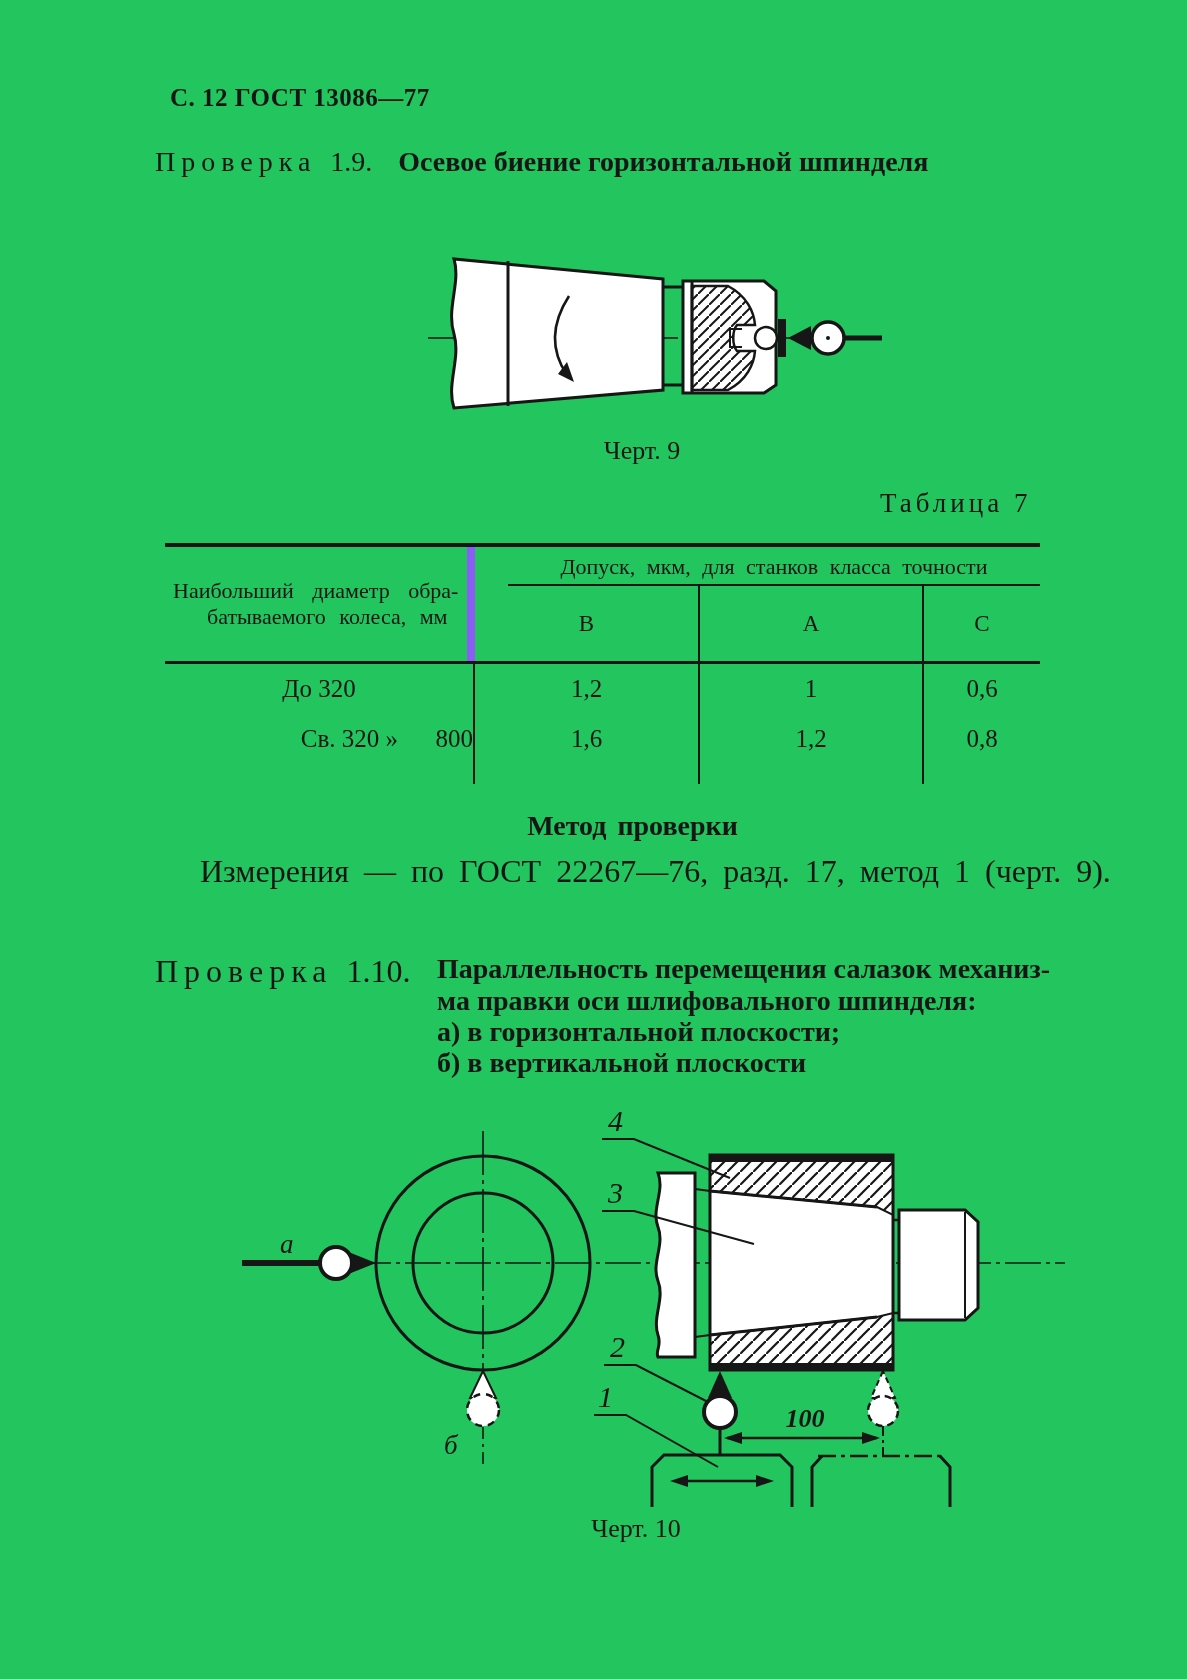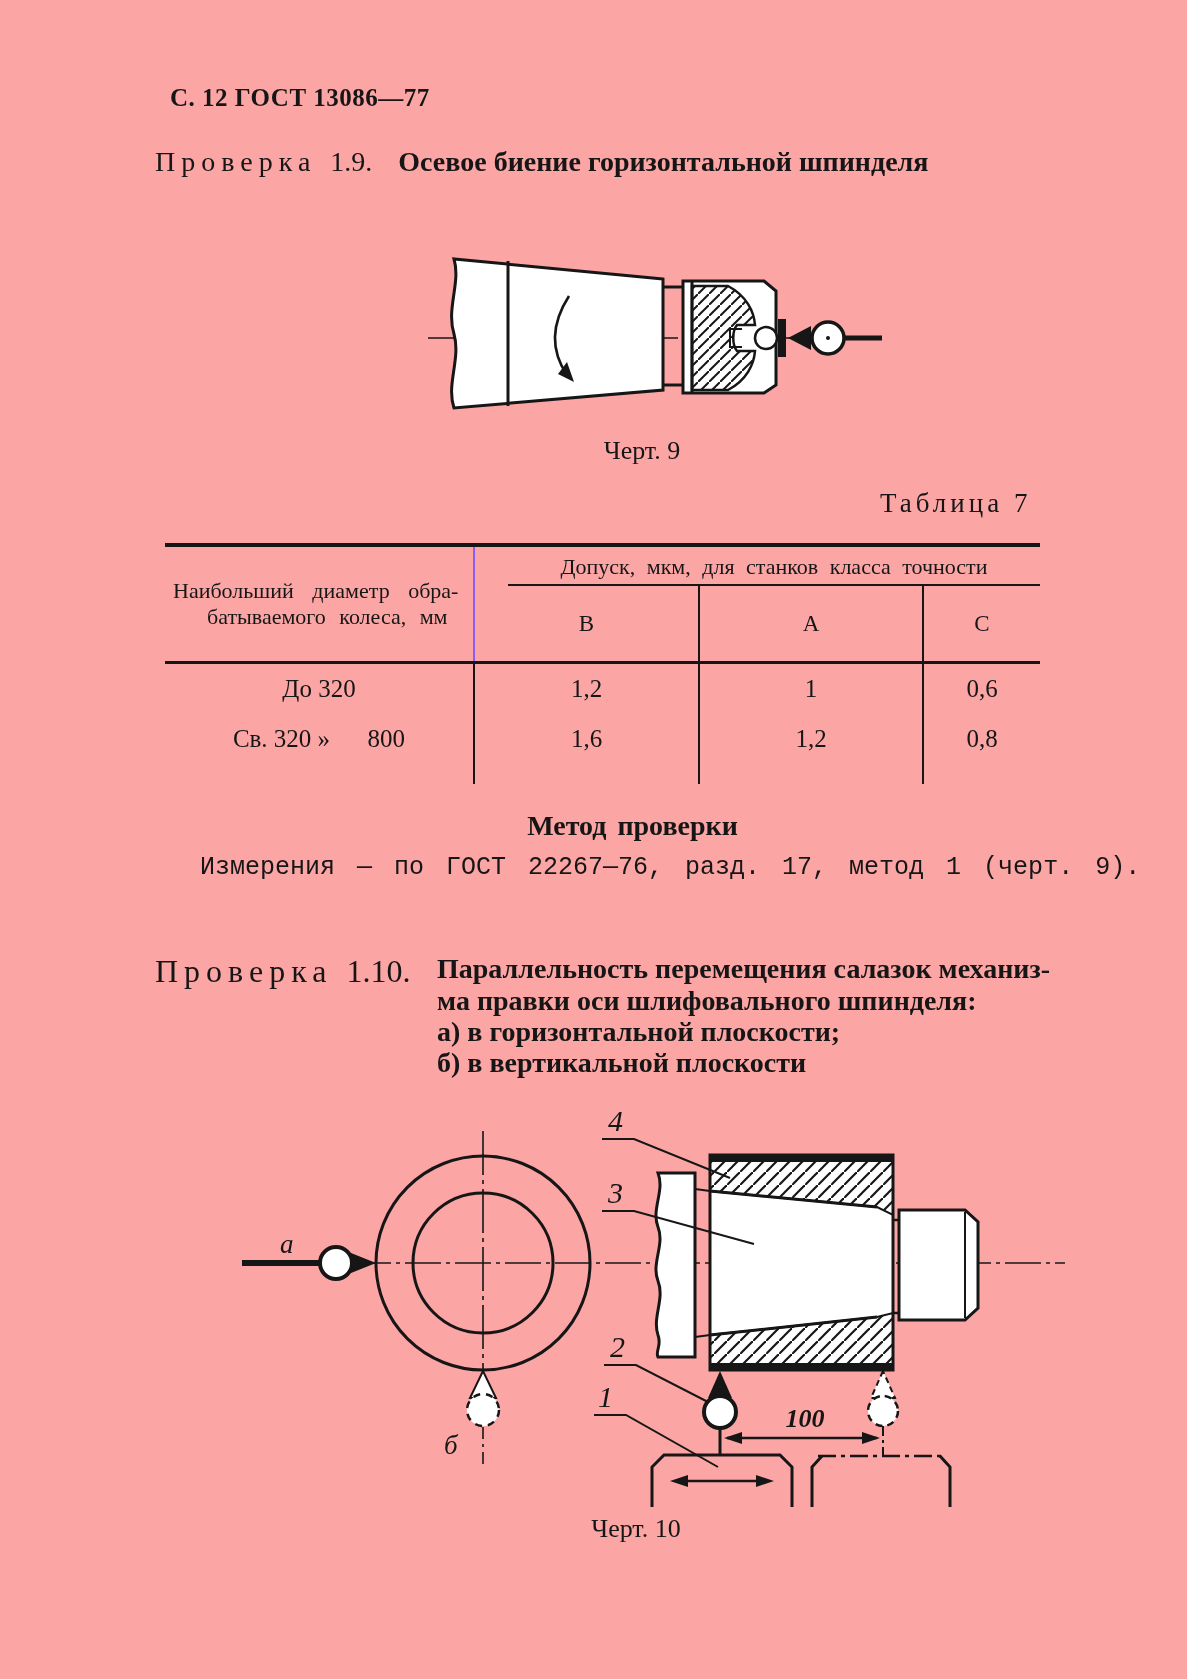--- a/index.html
+++ b/index.html
@@ -1,50 +1,50 @@
 <!DOCTYPE html>
 <html><head>
 <meta charset="utf-8">
 <style>
   html,body { margin:0; padding:0; background:#e8e8e8; }
   .page {
     position:relative; width:1187px; height:1679px; margin:0 auto;
-    background:#fca5a5; color:#161616;
+    background:#22c55e; color:#161616;
     font-family:"Liberation Serif", serif;
     overflow:hidden;
   }
   .abs { position:absolute; }
 
   .hdr { left:170px; top:84px; font-size:25px; font-weight:bold; letter-spacing:0.5px; }
 
   .title19 { left:155px; top:146px; font-size:28px; white-space:nowrap; }
   .spaced { letter-spacing:6px; }
   .t-num { margin-left:14px; }
   .t-bold { font-weight:bold; margin-left:26px; }
   .caption { font-size:26px; text-align:center; width:200px; }
 
   .tab7label { left:880px; top:488px; width:205px; font-size:27px; letter-spacing:4px; }
 
   .table7 { left:165px; top:543px; width:875px; border-top:4px solid #161616; font-size:22px; }
   .t7-head { display:grid; grid-template-columns:310px 565px; border-bottom:3.5px solid #161616; }
-  .t7-c1h { border-right:2px solid #8b5cf6; display:flex; flex-direction:column; justify-content:center; padding:6px 4px 6px 8px; line-height:26px; height:102px; }
+  .t7-c1h { border-right:8px solid #8b5cf6; display:flex; flex-direction:column; justify-content:center; padding:6px 4px 6px 8px; line-height:26px; height:102px; }
   .t7-c1h .l1 { word-spacing:13px; }
   .t7-c1h .l2 { padding-left:34px; word-spacing:8px; }
   .t7-span { height:37px; line-height:40px; text-align:center; word-spacing:6px; border-bottom:2px solid #161616;margin-left:33px; }
   .t7-classes { display:grid; grid-template-columns:225px 224px 116px; height:75px; }
   .t7-classes div { line-height:75px; text-align:center; font-size:23px; }
   .t7-classes .bd { border-right:2px solid #161616; }
   .t7-body { display:grid; grid-template-columns:310px 225px 224px 116px; font-size:25px; }
   .t7-body div { height:50px; line-height:50px; text-align:center; }
   .t7-body .bd { border-right:2px solid #161616; }
-  .t7-body .d2 { text-align:center; white-space:pre; }
+  .t7-body .d2 { text-align:right; white-space:pre; }
   .t7-body .sp { height:20px; }
 
   .method-h { left:195px; top:810px; width:875px; text-align:center; font-weight:bold; font-size:28px; word-spacing:4px; }
-  .para { left:200px; top:853px; font-size:25px; word-spacing:7px; white-space:nowrap;font-family:Liberation Mono, monospace; }
+  .para { left:200px; top:853px; font-size:32px; word-spacing:7px; white-space:nowrap; }
 
   .label110 { left:155px; top:953px; font-size:32px; white-space:nowrap; }
   .t110 { left:437px; font-weight:bold; font-size:28px; white-space:nowrap; }
   .t110.l1 { top:953px; } .t110.l2 { top:985px; } .t110.l3 { top:1016px; } .t110.l4 { top:1047px; }
 
   svg { overflow:visible; }
   .svglbl { font-family:"Liberation Serif", serif; font-style:italic; font-size:30px; fill:#161616; }
   .svglbl-s { font-family:"Liberation Serif", serif; font-style:italic; font-size:27px; fill:#161616; }
   .svgdim { font-family:"Liberation Serif", serif; font-style:italic; font-weight:bold; font-size:26px; fill:#161616; }
 </style>

